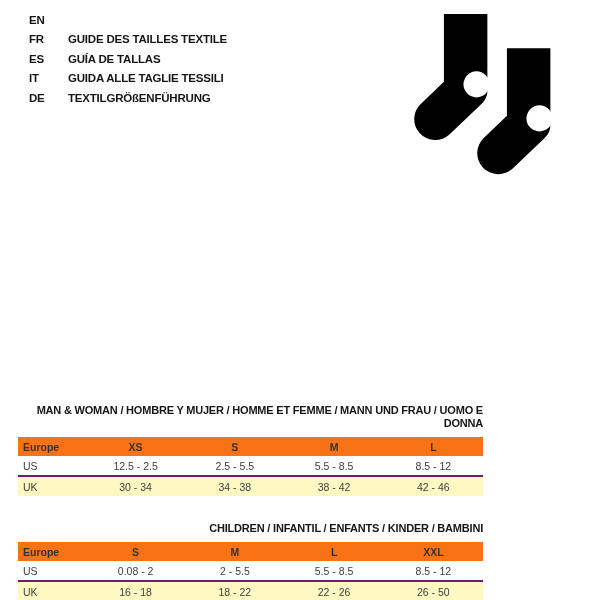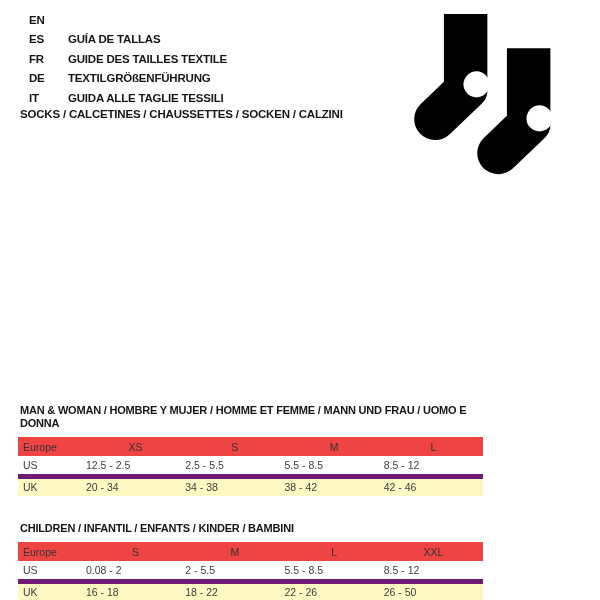--- a/index.html
+++ b/index.html
@@ -30,65 +30,64 @@
 
   
   .socks-icon { position:absolute; left:399px; top:14px; }
 
   
   .table-block { position:absolute; left:18px; width:465px; }
   .table-block.men   { top:404px; }
   .table-block.child { top:522px; }
   .table-title {
     font-size:11px; font-weight:bold; letter-spacing:-0.2px;
-    line-height:13px; margin:0 0 7px 2px; color:#161616;
+    line-height:13px; margin:0 0 7px 2px; color:#161616;text-align:right;
   }
   table.size-table {
     border-collapse:collapse; table-layout:fixed;
     width:465px; font-size:10.5px; color:#3d3d3d;
   }
   table.size-table col.c-region { width:68px; }
   table.size-table th {
-    background:#ef4444; font-weight:normal; height:19px;
+    background:#f97316; font-weight:bold; height:19px;
     text-align:center; color:#333333;
   }
   table.size-table th.region-h { text-align:left; padding-left:5px; }
-  table.size-table td { height:20px; }
+  table.size-table td { height:20px; text-align:center; }
   table.size-table td.region { text-align:left; padding-left:5px; }
-  table.size-table tbody tr.row-first td { border-bottom:5px solid #701a75; background:#ffffff; }
+  table.size-table tbody tr.row-first td { border-bottom:2px solid #701a75; background:#ffffff; }
   table.size-table tbody tr.row-alt td { background:#fef9c3; }
 </style>
 </head>
 <body>
 
 <div class="canvas">
 
   <div class="lang-block">
     <div class="lang-row">
       <span class="lang-code">EN</span>
     </div>
     <div class="lang-row">
+      <span class="lang-code">FR</span>
+      <span class="lang-label">GUIDE DES TAILLES TEXTILE</span>
+    </div>
+    <div class="lang-row">
       <span class="lang-code">ES</span>
       <span class="lang-label">GUÍA DE TALLAS</span>
     </div>
     <div class="lang-row">
-      <span class="lang-code">FR</span>
-      <span class="lang-label">GUIDE DES TAILLES TEXTILE</span>
+      <span class="lang-code">IT</span>
+      <span class="lang-label">GUIDA ALLE TAGLIE TESSILI</span>
     </div>
     <div class="lang-row">
       <span class="lang-code">DE</span>
       <span class="lang-label">TEXTILGRÖßENFÜHRUNG</span>
     </div>
-    <div class="lang-row">
-      <span class="lang-code">IT</span>
-      <span class="lang-label">GUIDA ALLE TAGLIE TESSILI</span>
-    </div>
   </div>
 
-  <div class="category-title">SOCKS / CALCETINES / CHAUSSETTES / SOCKEN / CALZINI</div>
 
   <svg class="socks-icon" width="155" height="161" viewBox="0 0 214 222" xmlns="http://www.w3.org/2000/svg">
     <defs>
       <g id="sock">
         <path d="M62,0 H122 V107 Q122,117 112,126 L70,166 A29,29 0 0 1 30,124 L62,93.5 Z" fill="#000000"></path>
         <circle cx="107" cy="97" r="18" fill="#ffffff"></circle>
       </g>
     </defs>
     <use href="#sock"></use>
     <use href="#sock" transform="translate(87,47)"></use>
@@ -116,21 +115,21 @@
       <tbody>
         <tr class="row-first">
           <td class="region">US</td>
           <td>12.5 - 2.5</td>
           <td>2.5 - 5.5</td>
           <td>5.5 - 8.5</td>
           <td>8.5 - 12</td>
         </tr>
         <tr class="row-alt">
           <td class="region">UK</td>
-          <td>20 - 34</td>
+          <td>30 - 34</td>
           <td>34 - 38</td>
           <td>38 - 42</td>
           <td>42 - 46</td>
         </tr>
       </tbody>
     </table>
   </div>
 
   <div class="table-block child">
     <div class="table-title">CHILDREN / INFANTIL / ENFANTS / KINDER / BAMBINI</div>

